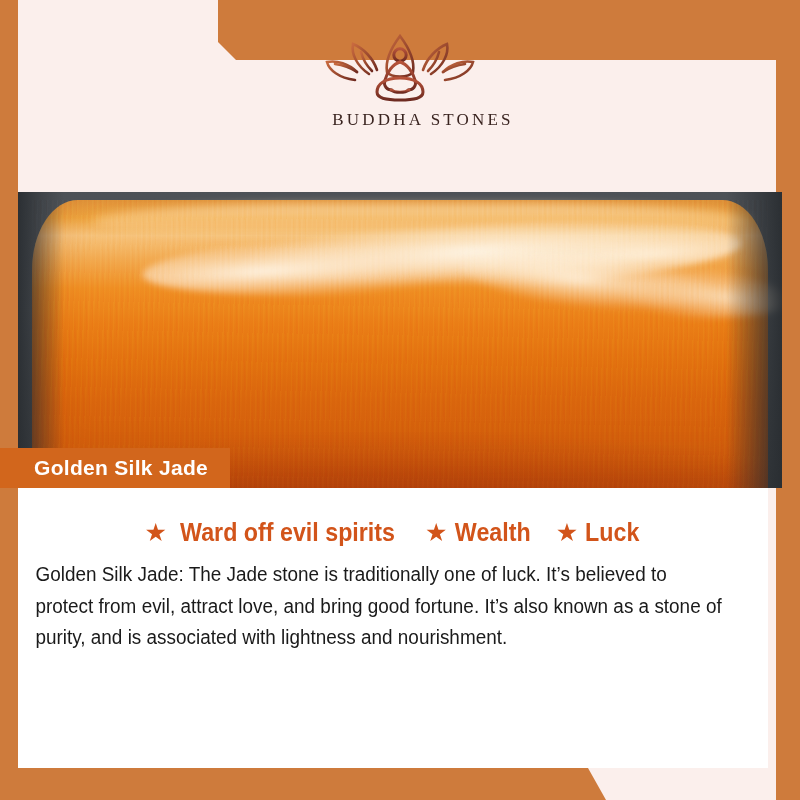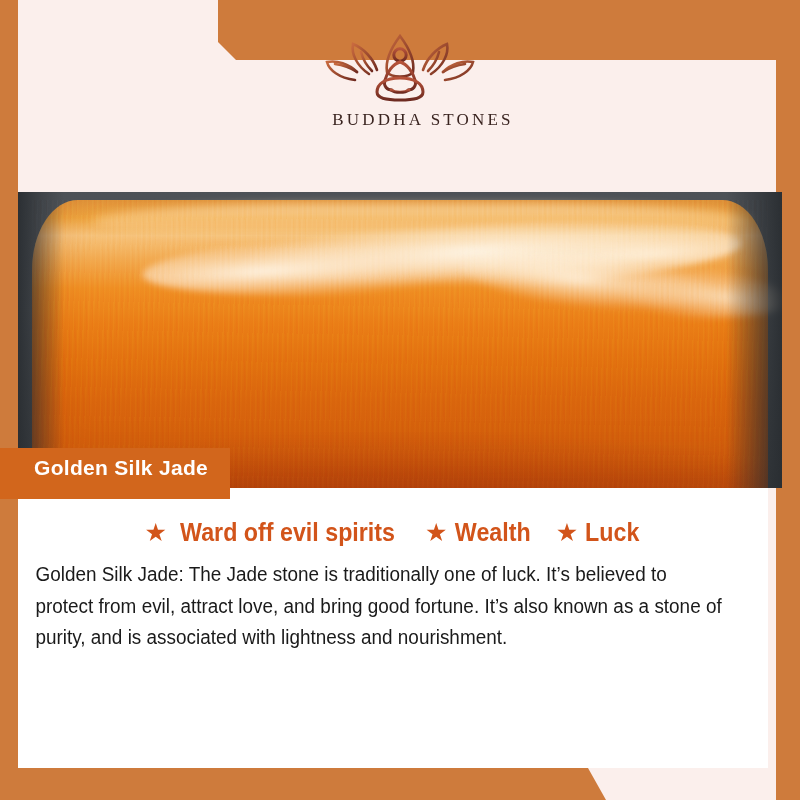--- a/index.html
+++ b/index.html
@@ -215,21 +215,21 @@
     width: 56px; height: 296px;
     background: linear-gradient(270deg, rgba(40,44,48,0.92) 0%, rgba(40,44,48,0.4) 55%, rgba(40,44,48,0) 100%);
   }
 
   
   .name-banner {
     position: absolute;
     left: 0;
     top: 448px;
     height: 40px;
-    padding: 0 22px 11px 34px;
+    padding: 0 22px 0 34px;
     display: flex;
     align-items: center;
     background: #D2661C;
     z-index: 14;
   }
   .name-banner-text {
     color: #ffffff;
     font-size: 21px;
     font-weight: bold;
     letter-spacing: 0.3px;

